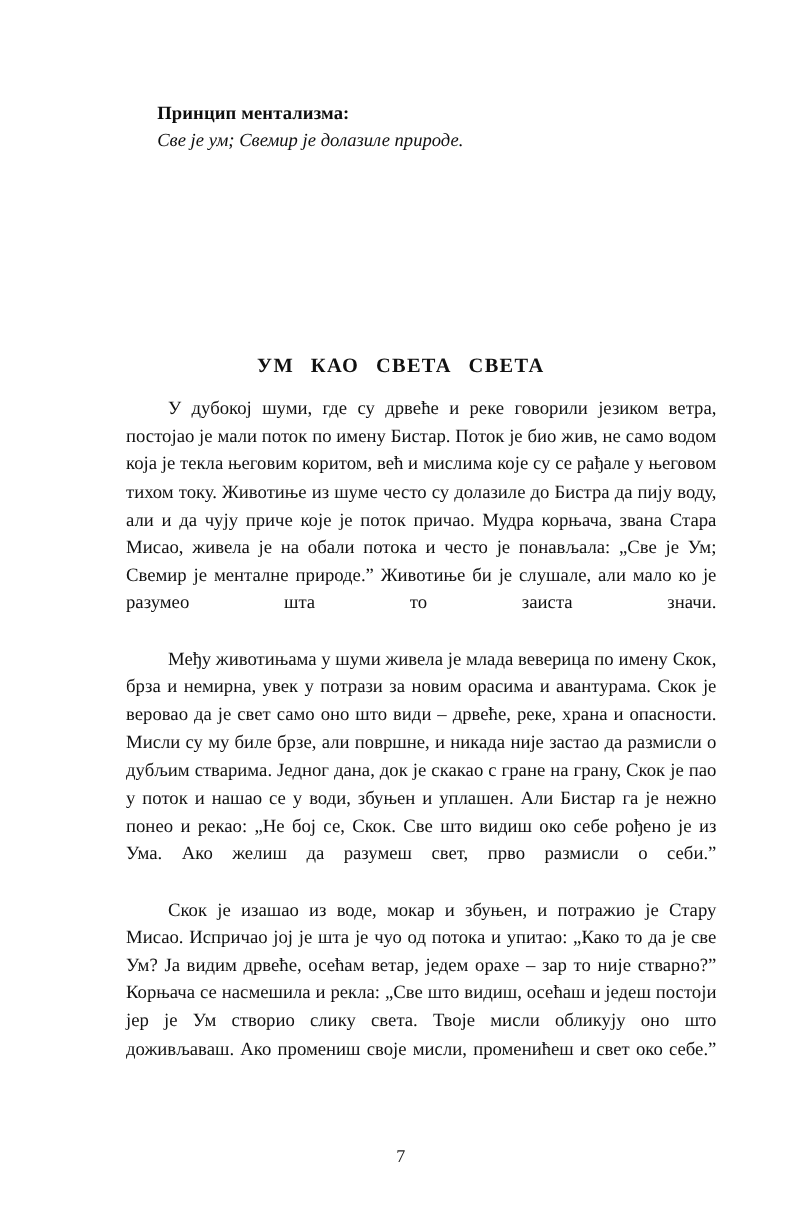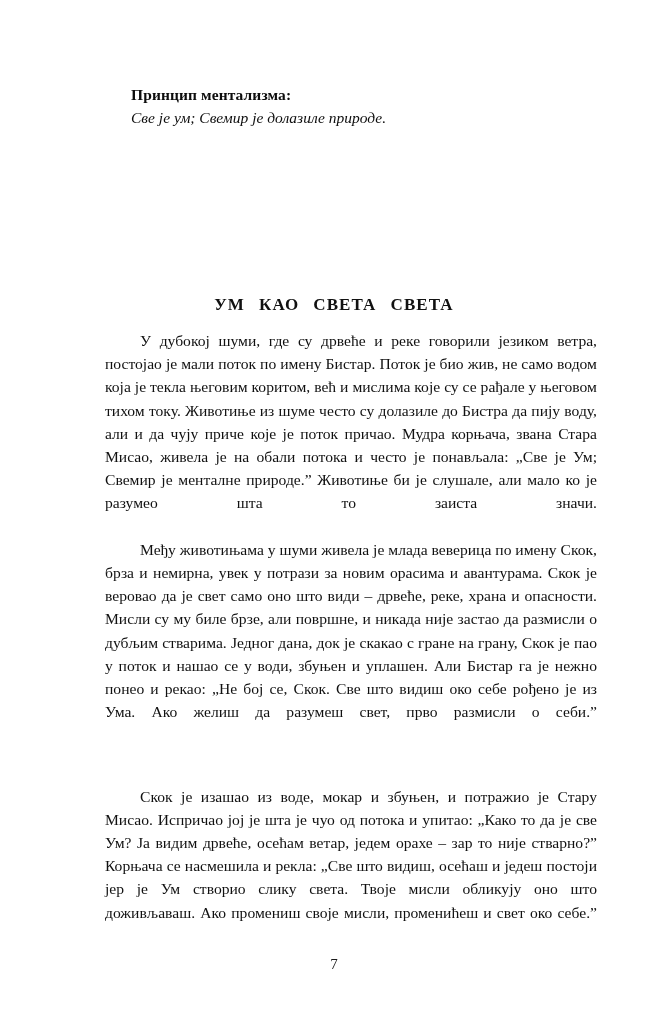--- a/index.html
+++ b/index.html
@@ -79,21 +79,20 @@
     line-height: 23.2px;
     text-indent: 35px;
     color: #111111;
     hyphens: none;
   }
   .body-col p + p {
     margin-top: 0;
   }
   .body-col p:last-child {
     text-align: justify;
-    margin-top: 38px;
   }
   
   .body-col p::after {
     content: "";
     display: inline-block;
     width: 100%;
   }
 
   
   .folio {

